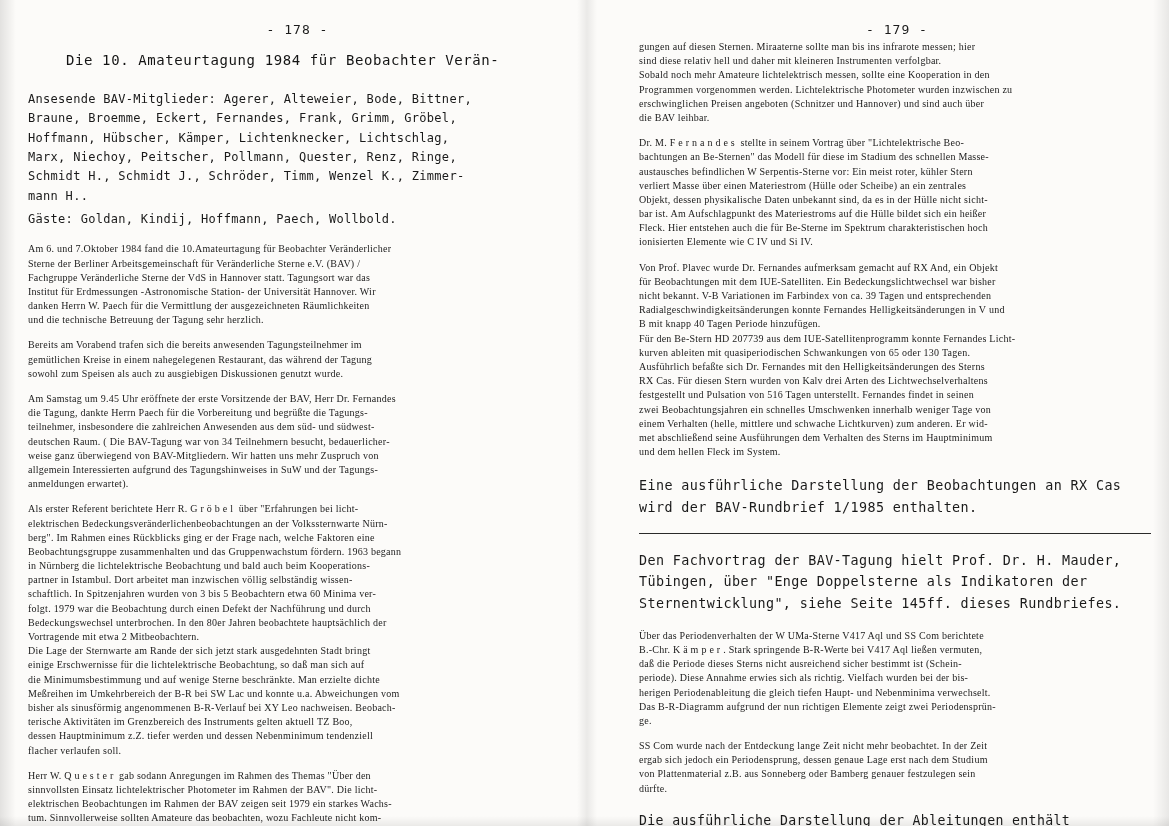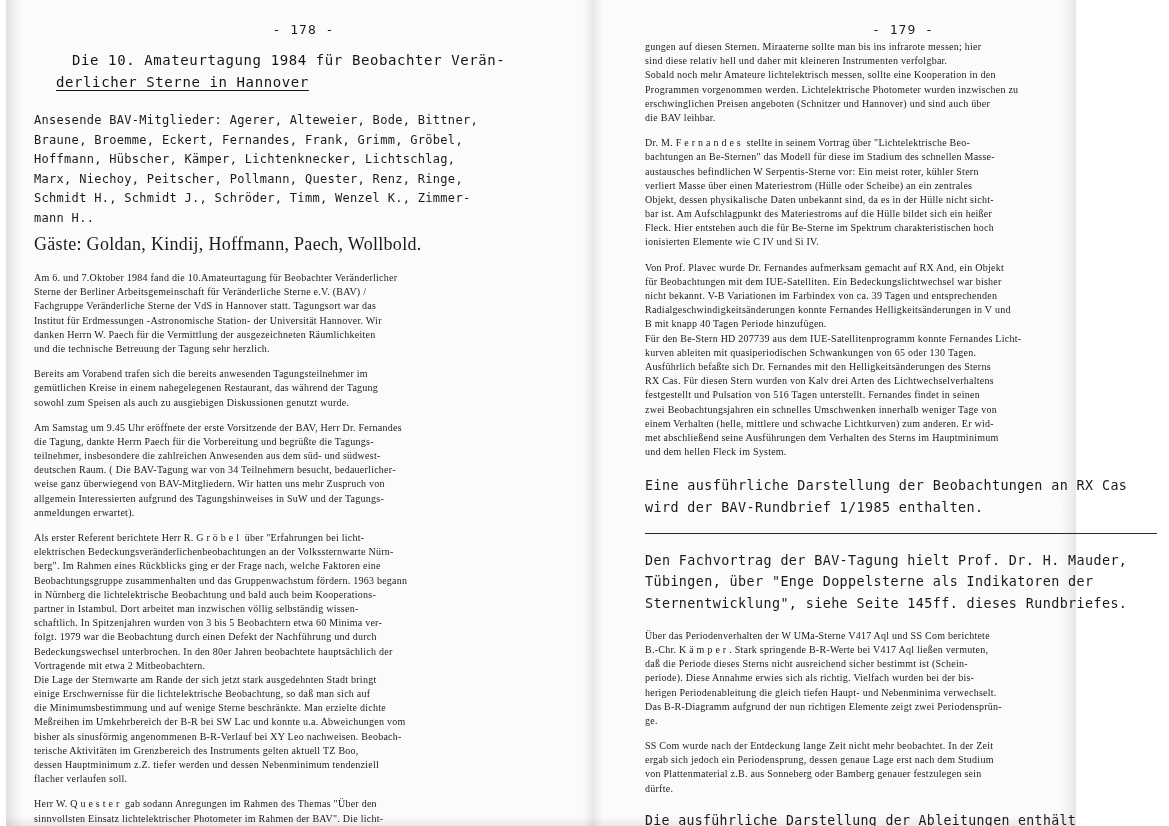--- a/index.html
+++ b/index.html
@@ -10,22 +10,22 @@
   body {
     width: 1169px;
     height: 826px;
     font-family: "DejaVu Sans Mono", monospace;
     color: #1a1a1a;
     overflow: hidden;
     position: relative;
   }
   .page {
     position: absolute;
-    top: 0; left: 6px;
-    width: 1070px;
+    top: 0; left: 0;
+    width: 1169px;
     height: 826px;
     background: #fcfbf9;
   }
   
   .half {
     position: absolute;
     top: 0;
     height: 826px;
     box-sizing: border-box;
   }
@@ -72,25 +72,24 @@
   .title .l2 { display: block; padding-left: 22px; text-decoration: underline; text-underline-offset: 3px; }
 
   .attend {
     font-size: 12px;
     line-height: 1.62;
     letter-spacing: 0.3px;
     margin: 0 0 6px 0;
   }
   .attend div { white-space: pre; }
   .guests {
-    font-size: 18px;
+    font-size: 12px;
     letter-spacing: 0.3px;
     margin: 6px 0 16px 0;
     white-space: pre;
-    font-family: Liberation Serif, serif;
   }
 
   
   .tw {
     font-family: Liberation Serif, serif;
     font-size: 10px;
     line-height: 1.42;
     letter-spacing: 0.25px;
     margin: 0 0 11px 0;
     white-space: pre-wrap;
@@ -140,21 +139,20 @@
 
 <div class="page">
 
   <div class="half half-left">
     <div class="folio folio-left">- 178 -</div>
 
     <div class="col-left">
 
       <div class="title">
         <span class="l1">Die 10. Amateurtagung 1984 für Beobachter Verän-</span>
-        <span class="l2">derlicher Sterne in Hannover</span>
       </div>
 
       <div class="attend">
         <div>Ansesende BAV-Mitglieder: Agerer, Alteweier, Bode, Bittner,</div>
         <div>Braune, Broemme, Eckert, Fernandes, Frank, Grimm, Gröbel,</div>
         <div>Hoffmann, Hübscher, Kämper, Lichtenknecker, Lichtschlag,</div>
         <div>Marx, Niechoy, Peitscher, Pollmann, Quester, Renz, Ringe,</div>
         <div>Schmidt H., Schmidt J., Schröder, Timm, Wenzel K., Zimmer-</div>
         <div>mann H..</div>
       </div>

